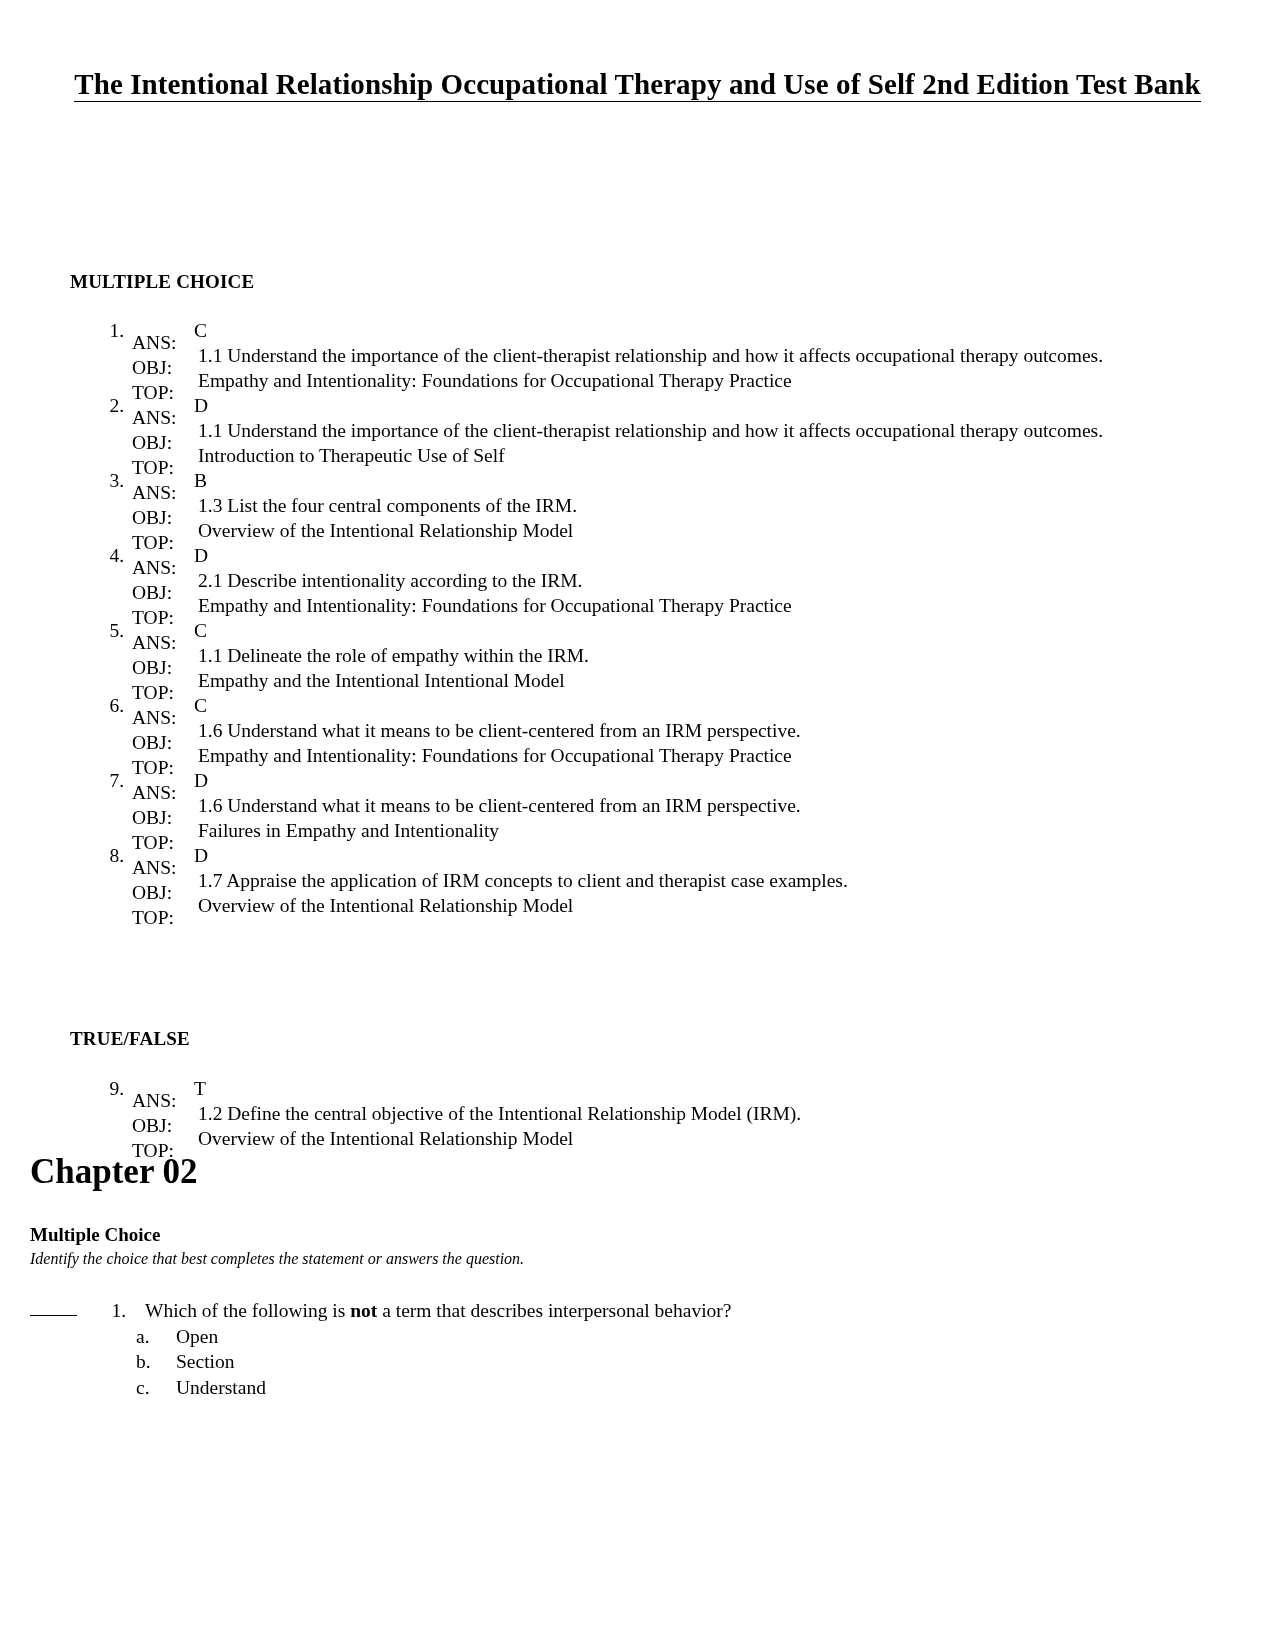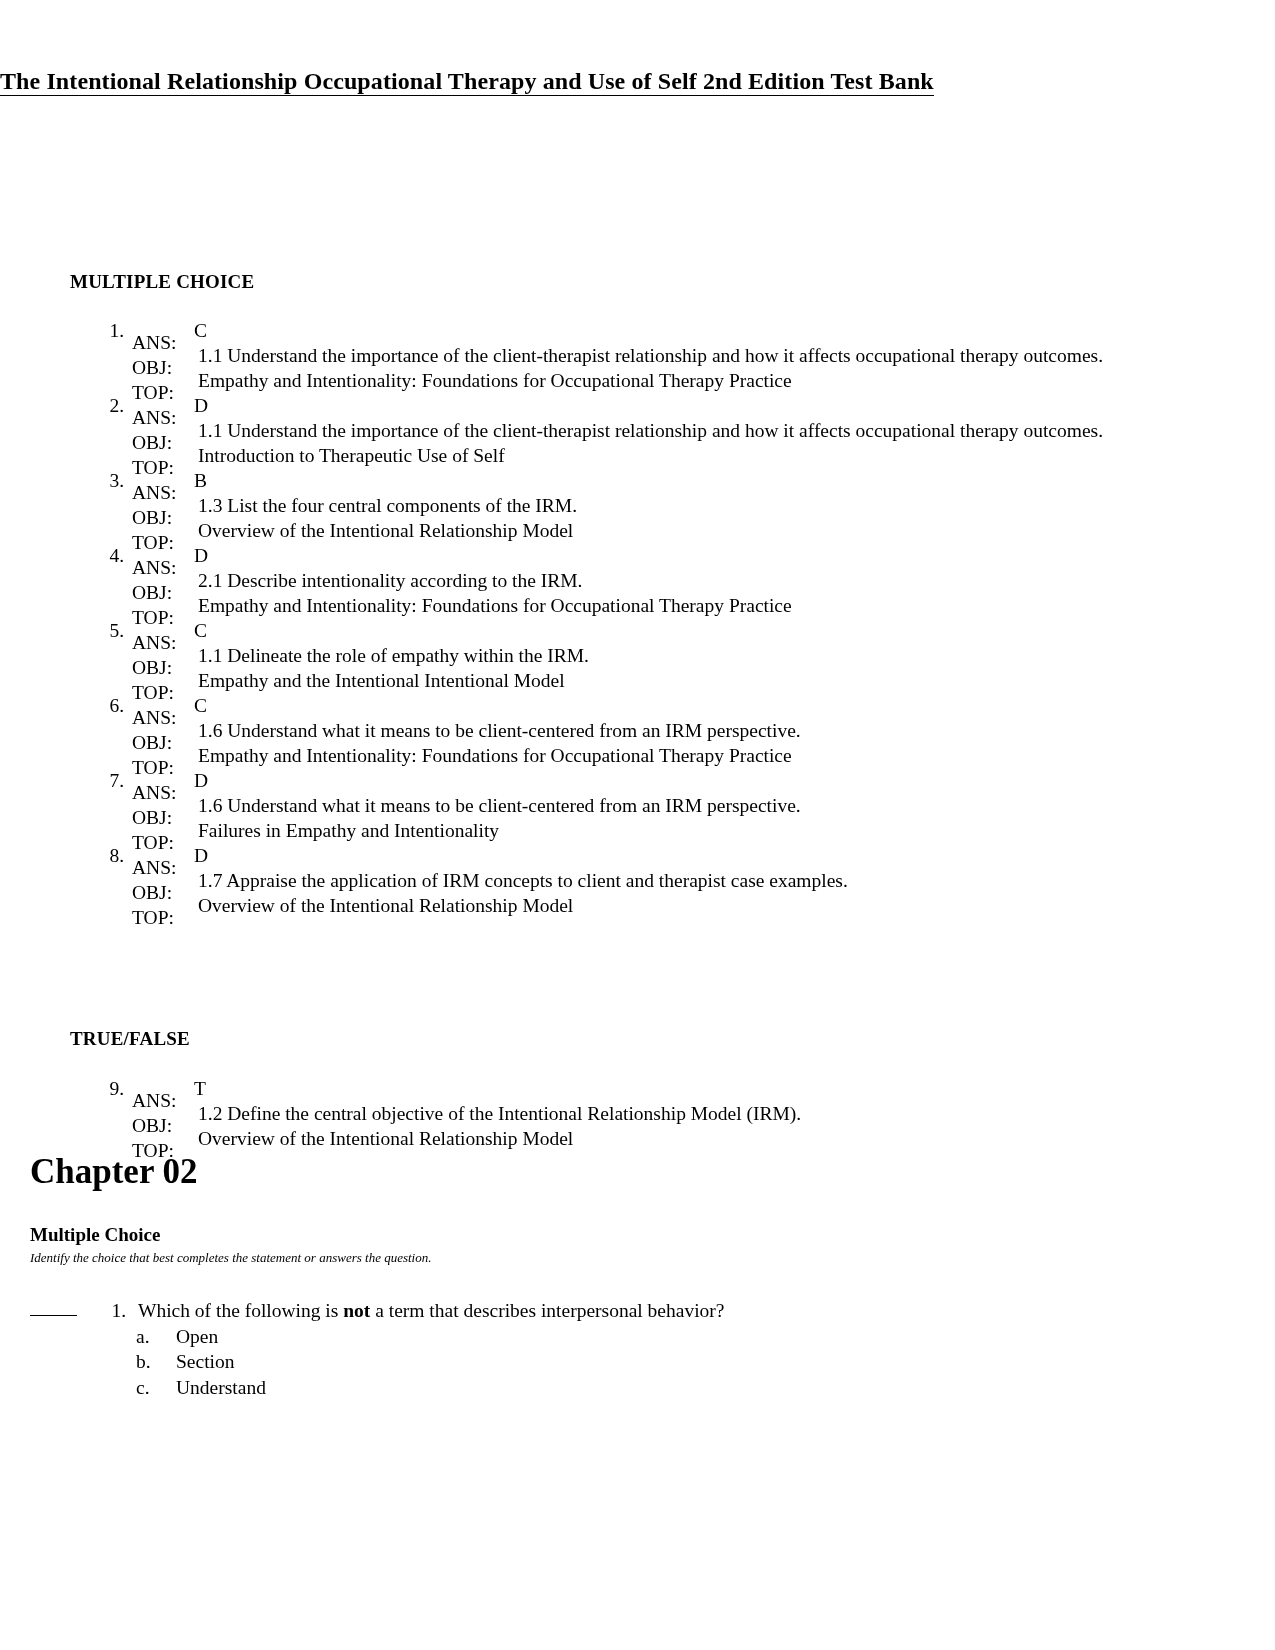--- a/index.html
+++ b/index.html
@@ -20,22 +20,22 @@
     box-sizing: border-box;
     overflow: hidden;
   }
 
   
   .doc-title {
     position: absolute;
     left: 0;
     top: 68px;
     width: 1275px;
-    text-align: left;
-    font-size: 24px;
+    text-align: center;
+    font-size: 29px;
     font-weight: bold;
     letter-spacing: 0.1px;
   }
   .doc-title span {
     border-bottom: 1.6px solid #000;
     padding-bottom: 1px;
   }
 
   
   .chapter-heading {
@@ -111,21 +111,21 @@
     position: absolute;
     left: 30px;
     top: 1224px;
     font-size: 19px;
     font-weight: bold;
   }
   #mc2-instruction {
     position: absolute;
     left: 30px;
     top: 1250px;
-    font-size: 13px;
+    font-size: 16px;
     font-style: italic;
   }
 
   .question-block {
     position: absolute;
     left: 30px;
     top: 1298px;
     width: 1140px;
     font-size: 19.5px;
     line-height: 25.5px;
@@ -141,21 +141,21 @@
     position: relative;
     padding-left: 108px;
   }
   .q-num {
     position: absolute;
     left: 70px;
     top: 0;
     width: 26px;
     text-align: right;
   }
-  .q-text { display: block; }
+  .q-text { display: block; margin-left: 7px; }
   .q-text b { font-weight: bold; }
   .choices {
     margin: 0;
     padding: 0;
     list-style: none;
   }
   .choice {
     position: relative;
     padding-left: 146px;
     line-height: 25.5px;

